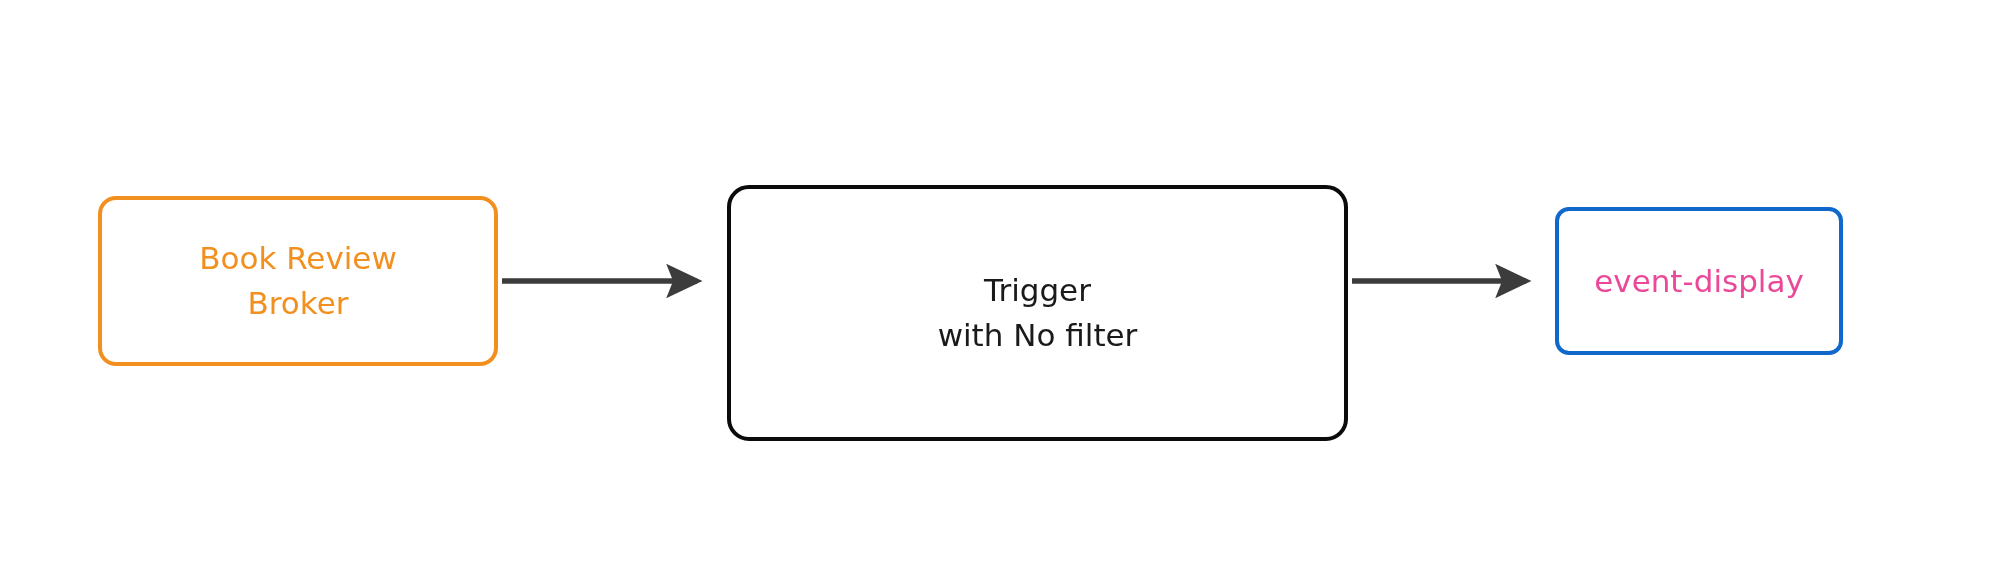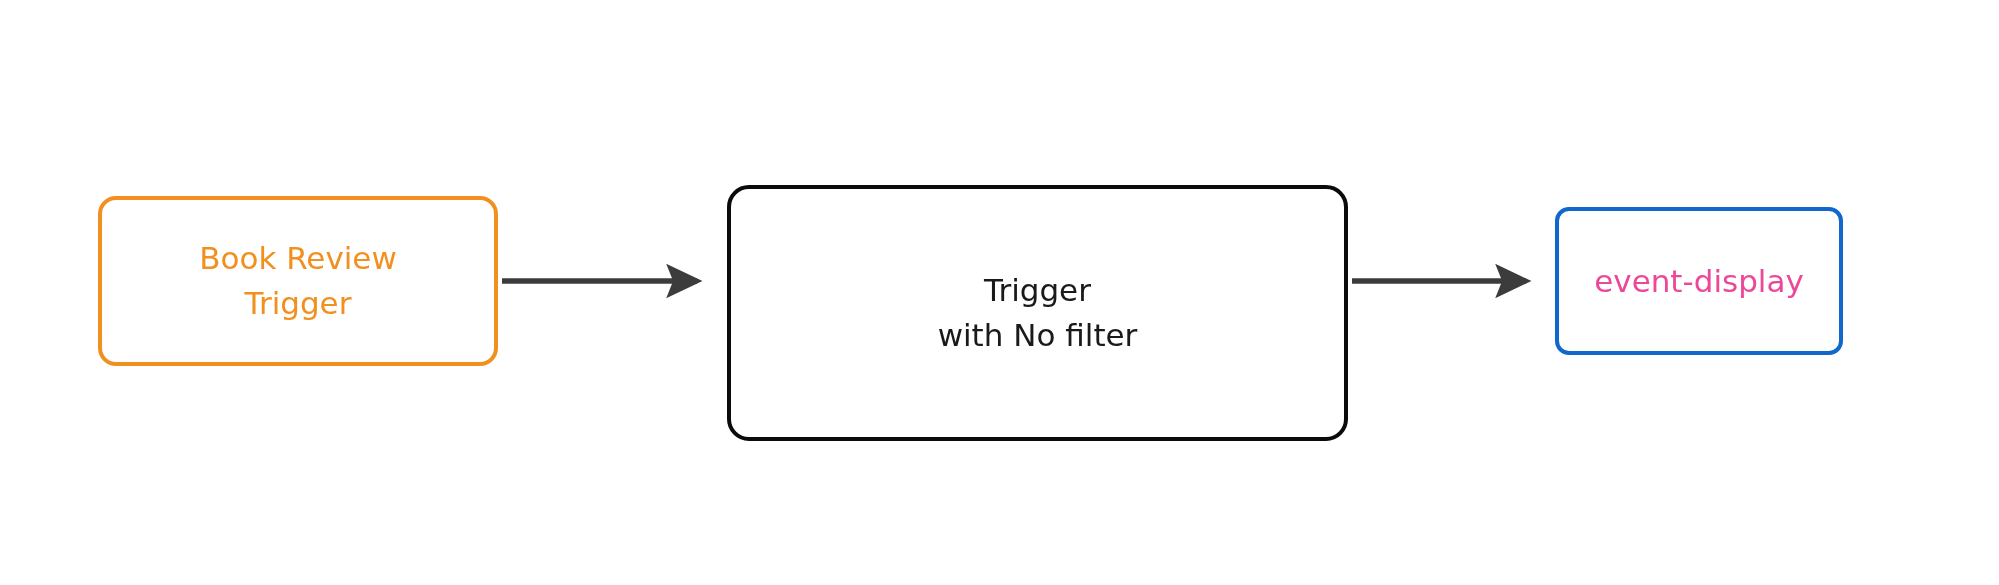--- a/index.html
+++ b/index.html
@@ -92,21 +92,21 @@
       <line x1="502" y1="281" x2="697" y2="281" stroke="#3C3C3C" stroke-width="5.5" marker-end="url(#arrowhead)"></line>
     </g>
 
     <g>
       <line x1="1352" y1="281" x2="1526" y2="281" stroke="#3C3C3C" stroke-width="5.5" marker-end="url(#arrowhead)"></line>
     </g>
   </svg>
 
   <div class="node" id="node-source">
     <span class="node-label">Book Review
-Trigger</span>
+Broker</span>
   </div>
 
   <div class="node" id="node-trigger">
     <span class="node-label">Trigger
 with No filter</span>
   </div>
 
   <div class="node" id="node-sink">
     <span class="node-label">event-display</span>
   </div>

